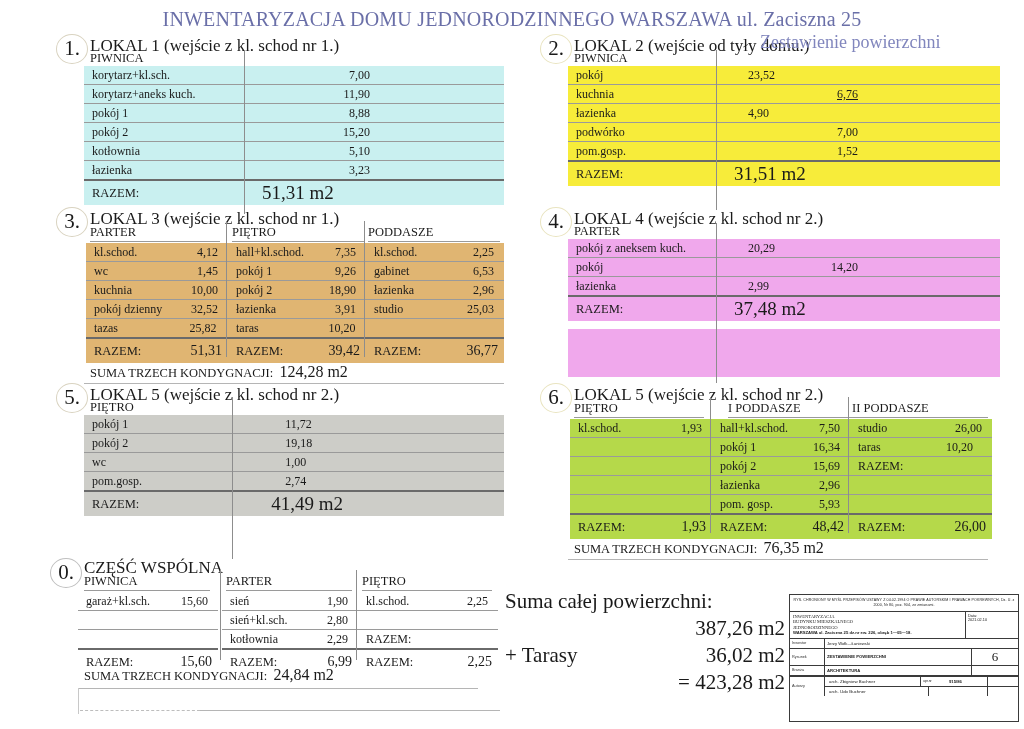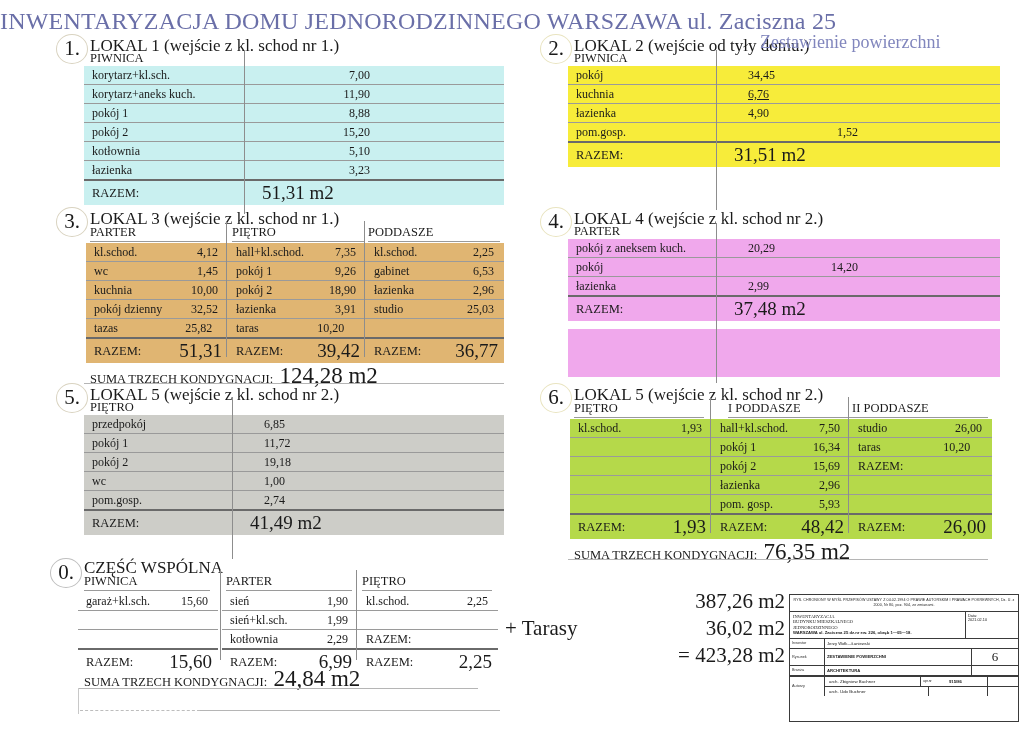--- a/index.html
+++ b/index.html
@@ -19,21 +19,22 @@
     font-family:"Liberation Sans",sans-serif;
     font-size:92px;font-weight:700;letter-spacing:2px;
     color:#dff1f7;
     user-select:none;pointer-events:none;
     z-index:0;
   }
 
   
   .main-title{
     position:absolute;left:0;top:8px;width:1024px;
-    font-size:24px;
+    text-align:center;
+    font-size:20px;
     color:#6a6fa8;
     font-family:"Liberation Serif",serif;
     letter-spacing:.2px;
     z-index:3;
   }
   .subtitle-right{
     position:absolute;left:760px;top:32px;
     font-size:18px;color:#8186bd;
     z-index:3;white-space:nowrap;
   }
@@ -76,32 +77,32 @@
   .tbl td.lbl{padding-left:8px;}
   .tbl td.val{text-align:right;padding-right:10px;}
   .tbl tr.total td{
     border-bottom:none;border-top:2px solid #6a6a6a;
     height:24px;line-height:24px;font-size:12.5px;
   }
   .tbl tr.total td.big{
     font-size:19px;text-align:left;padding-left:6px;font-weight:400;
   }
   .tbl tr.total td.bigr{
-    font-size:19px;text-align:right;padding-right:6px;
+    font-size:14px;text-align:right;padding-right:6px;
   }
   .colhead{
     position:absolute;font-size:12.5px;
     border-bottom:1px solid #9a9a9a;
     padding-bottom:1px;
   }
   .vline{position:absolute;width:1px;background:#8d8d8d;}
   .sumline{
     position:absolute;font-size:12.5px;white-space:nowrap;
   }
-  .sumline b{font-weight:400;font-size:23px;}
+  .sumline b{font-weight:400;font-size:16px;}
   .hrule{position:absolute;height:1px;background:#b5b5b5;}
 
   
   .grand{
     position:absolute;z-index:3;font-size:21px;line-height:27px;
     white-space:nowrap;
   }
   .grand .r{display:block;text-align:right;}
 
   
@@ -212,31 +213,36 @@
   <div class="sect" style="left:540px;top:34px;width:460px;">
     <div class="circnum" style="border-color:#e9e4c0;">
         <span>2.</span>
       </div>
     <div class="sect-head">LOKAL 2  (wejście od tyły domu.)</div>
     <div class="sect-sub">PIWNICA</div>
     <table class="tbl" style="left:28px;top:32px;width:432px;background:#f7ec3a;">
       <tbody>
           <tr>
             <td class="lbl" style="width:148px;">pokój</td>
-            <td class="val" style="width:110px;text-align:left;padding-left:20px;">34,45</td>
+            <td class="val" style="width:110px;text-align:left;padding-left:20px;">23,52</td>
             <td></td>
           </tr>
       <tr>
             <td class="lbl">kuchnia</td>
-            <td class="val" style="text-align:left;padding-left:20px;text-decoration:underline;">6,76</td>
+            <td class="val" style="text-align:right;padding-left:20px;text-decoration:underline;">6,76</td>
             <td></td>
           </tr>
       <tr>
             <td class="lbl">łazienka</td>
             <td class="val" style="text-align:left;padding-left:20px;">4,90</td>
+            <td></td>
+          </tr>
+      <tr>
+            <td class="lbl">podwórko</td>
+            <td class="val">7,00</td>
             <td></td>
           </tr>
       <tr>
             <td class="lbl">pom.gosp.</td>
             <td class="val">1,52</td>
             <td></td>
           </tr>
       <tr class="total">
             <td class="lbl">RAZEM:</td>
             <td class="big" colspan="2">31,51 m2</td>
@@ -386,25 +392,20 @@
   </div>
 
   <div class="sect" style="left:56px;top:383px;width:450px;">
     <div class="circnum">
         <span>5.</span>
       </div>
     <div class="sect-head">LOKAL 5  (wejście z kl. schod nr 2.)</div>
     <div class="sect-sub">PIĘTRO</div>
     <table class="tbl" style="left:28px;top:32px;width:420px;background:#cdcdc8;">
       <tbody>
-          <tr>
-            <td class="lbl" style="width:148px;">przedpokój</td>
-            <td class="val" style="width:110px;text-align:left;padding-left:20px;">6,85</td>
-            <td></td>
-          </tr>
       <tr>
             <td class="lbl">pokój 1</td>
             <td class="val" style="text-align:left;padding-left:20px;">11,72</td>
             <td></td>
           </tr>
       <tr>
             <td class="lbl">pokój 2</td>
             <td class="val" style="text-align:left;padding-left:20px;">19,18</td>
             <td></td>
           </tr>
@@ -565,21 +566,21 @@
       </table>
 
     <table class="tbl" style="left:172px;top:34px;width:136px;">
       <tbody>
           <tr>
             <td class="lbl" style="width:86px;">sień</td>
             <td class="val">1,90</td>
           </tr>
       <tr>
             <td class="lbl">sień+kl.sch.</td>
-            <td class="val">1,99</td>
+            <td class="val">2,80</td>
           </tr>
       <tr>
             <td class="lbl">kotłownia</td>
             <td class="val">2,29</td>
           </tr>
       <tr class="total">
             <td class="lbl">RAZEM:</td>
             <td class="bigr">6,99</td>
           </tr>
     </tbody>
@@ -612,20 +613,21 @@
     <div class="sumline" style="left:34px;top:108px;">
       <span>SUMA TRZECH KONDYGNACJI:</span>&nbsp;&nbsp;<b>24,84 m2</b>
     </div>
     <div class="hrule" style="left:28px;top:130px;width:400px;"></div>
     <div class="vline" style="left:28px;top:130px;height:26px;background:#c8c8c8;"></div>
     <div class="dash" style="left:30px;top:152px;width:120px;"></div>
     <div class="hrule" style="left:150px;top:152px;width:300px;"></div>
   </div>
 
   <div class="grand" style="left:505px;top:588px;width:280px;">
+    <span>Suma całej powierzchni:</span>
     <span class="r">387,26 m2</span>
     <span style="display:block;text-align:right;">
       <span style="float:left;">+ Tarasy</span>
       <span>36,02 m2</span>
     </span>
     <span class="r">= 423,28 m2</span>
   </div>
 
   <div class="tblock" style="left:789px;top:594px;width:230px;height:128px;">
     <div class="tb-copy">RYS. CHRONIONY W MYŚL PRZEPISÓW USTAWY Z  04.02.1994 O PRAWIE AUTORSKIM I PRAWACH POKREWNYCH, Dz. U. z 2000, Nr 80, poz. 904, ze zmianami.</div>

